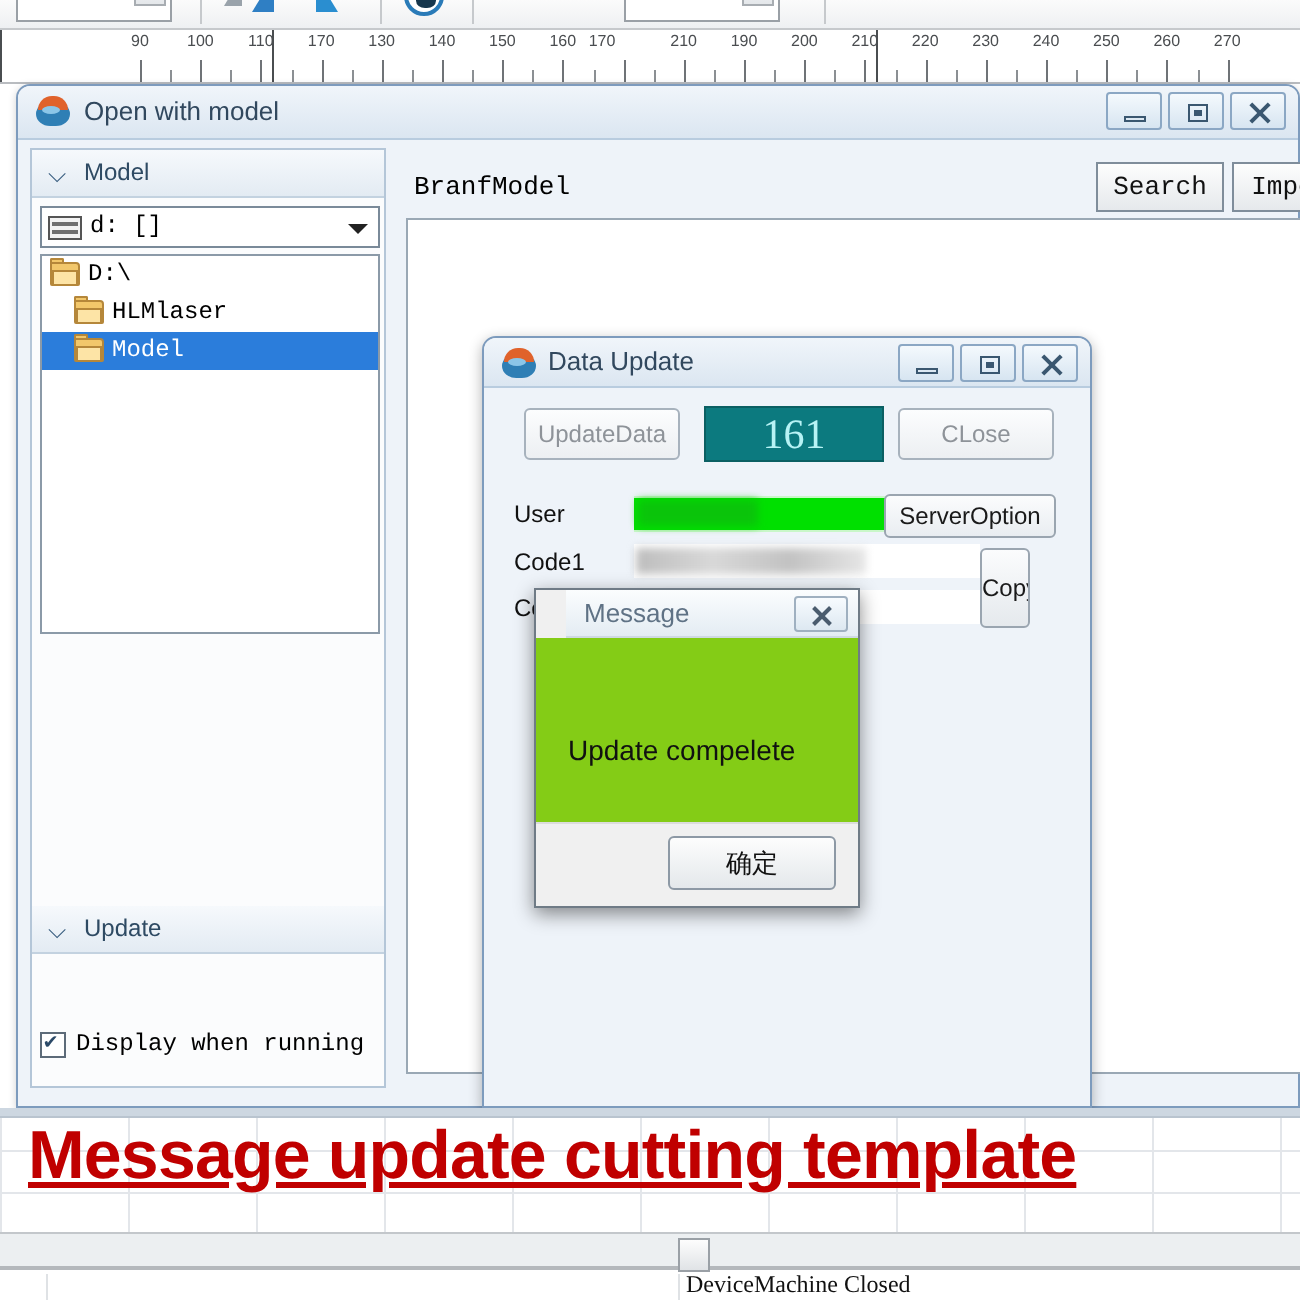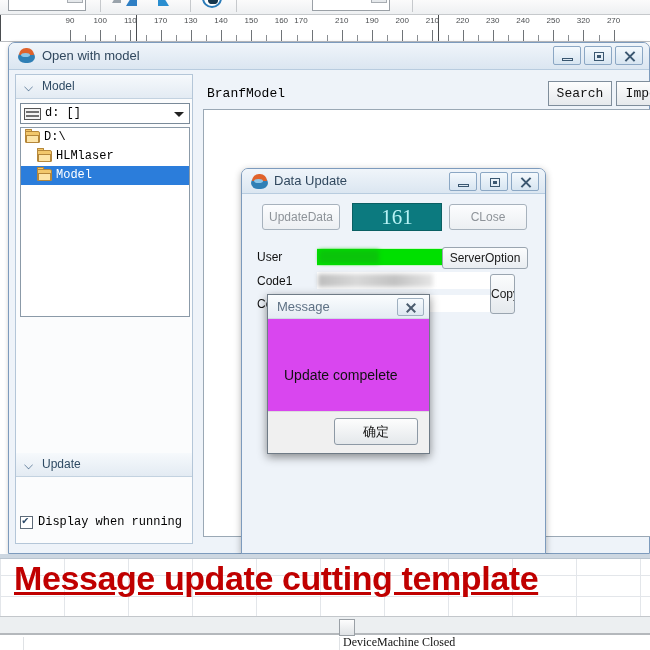--- a/index.html
+++ b/index.html
@@ -271,31 +271,32 @@
   
   .dlg-msg {
     position:absolute; left:258px; top:224px; width:163px; height:160px;
     background:#f0f0f0; border:1px solid #6f7b86;
     box-shadow:0 3px 9px rgba(0,0,0,.45);
   }
   .dlg-msg .mtitle {
     position:relative; height:24px;
     background:linear-gradient(#fbfdfe,#e4ecf3);
     border-bottom:1px solid #cfd9e2;
+    margin-left:15px;
   }
   .dlg-msg .mtxt { position:absolute; left:9px; top:4px; font-size:13px; color:#5f7285; }
   .msg-close {
     position:absolute; right:5px; top:3px; width:27px; height:18px;
     border:1px solid #9fb0c0; border-radius:2px;
     background:linear-gradient(#f7fbfe,#dde8f1);
   }
   .msg-close .x1,.msg-close .x2 { position:absolute; left:12px; top:3px;
     width:2px; height:12px; background:#4a5c6e; }
   .msg-close .x1 { transform:rotate(45deg);} .msg-close .x2{transform:rotate(-45deg);}
-  .msg-area { position:relative; height:92px; background:#d946ef;text-decoration:underline; }
+  .msg-area { position:relative; height:92px; background:#84cc16;text-decoration:underline; }
   .msg-body { position:absolute; left:16px; top:48px; font-size:14px; color:#111; }
   .msg-foot { position:relative; height:42px; background:#f0f0f0;
     border-top:1px solid #dcdcdc; }
   .btn-ok {
     position:absolute; left:66px; top:6px; width:84px; height:27px;
     border:1px solid #8d99a5; border-radius:3px;
     background:linear-gradient(#fdfdfd,#e4e8eb);
     font-size:13px; color:#111; text-align:center; line-height:25px;
   }
 
@@ -417,21 +418,21 @@
       <div class="rtick rmaj" style="left: 492.8px;"></div>
       <div class="rlab" style="left: 492.8px;">230</div>
       <div class="rtick rmin" style="left: 507.9px;"></div>
       <div class="rtick rmaj" style="left: 523px;"></div>
       <div class="rlab" style="left: 523px;">240</div>
       <div class="rtick rmin" style="left: 538.1px;"></div>
       <div class="rtick rmaj" style="left: 553.2px;"></div>
       <div class="rlab" style="left: 553.2px;">250</div>
       <div class="rtick rmin" style="left: 568.3px;"></div>
       <div class="rtick rmaj" style="left: 583.4px;"></div>
-      <div class="rlab" style="left: 583.4px;">320</div>
+      <div class="rlab" style="left: 583.4px;">260</div>
       <div class="rtick rmin" style="left: 598.5px;"></div>
       <div class="rtick rmaj" style="left: 613.6px;"></div>
       <div class="rlab" style="left: 613.6px;">270</div>
       <div class="rbound" style="left: 0px;"></div>
       <div class="rbound" style="left: 136px;"></div>
       <div class="rbound" style="left: 438px;"></div>
     </div>
 
   <div class="appwin">
     <div class="appwin-title">

